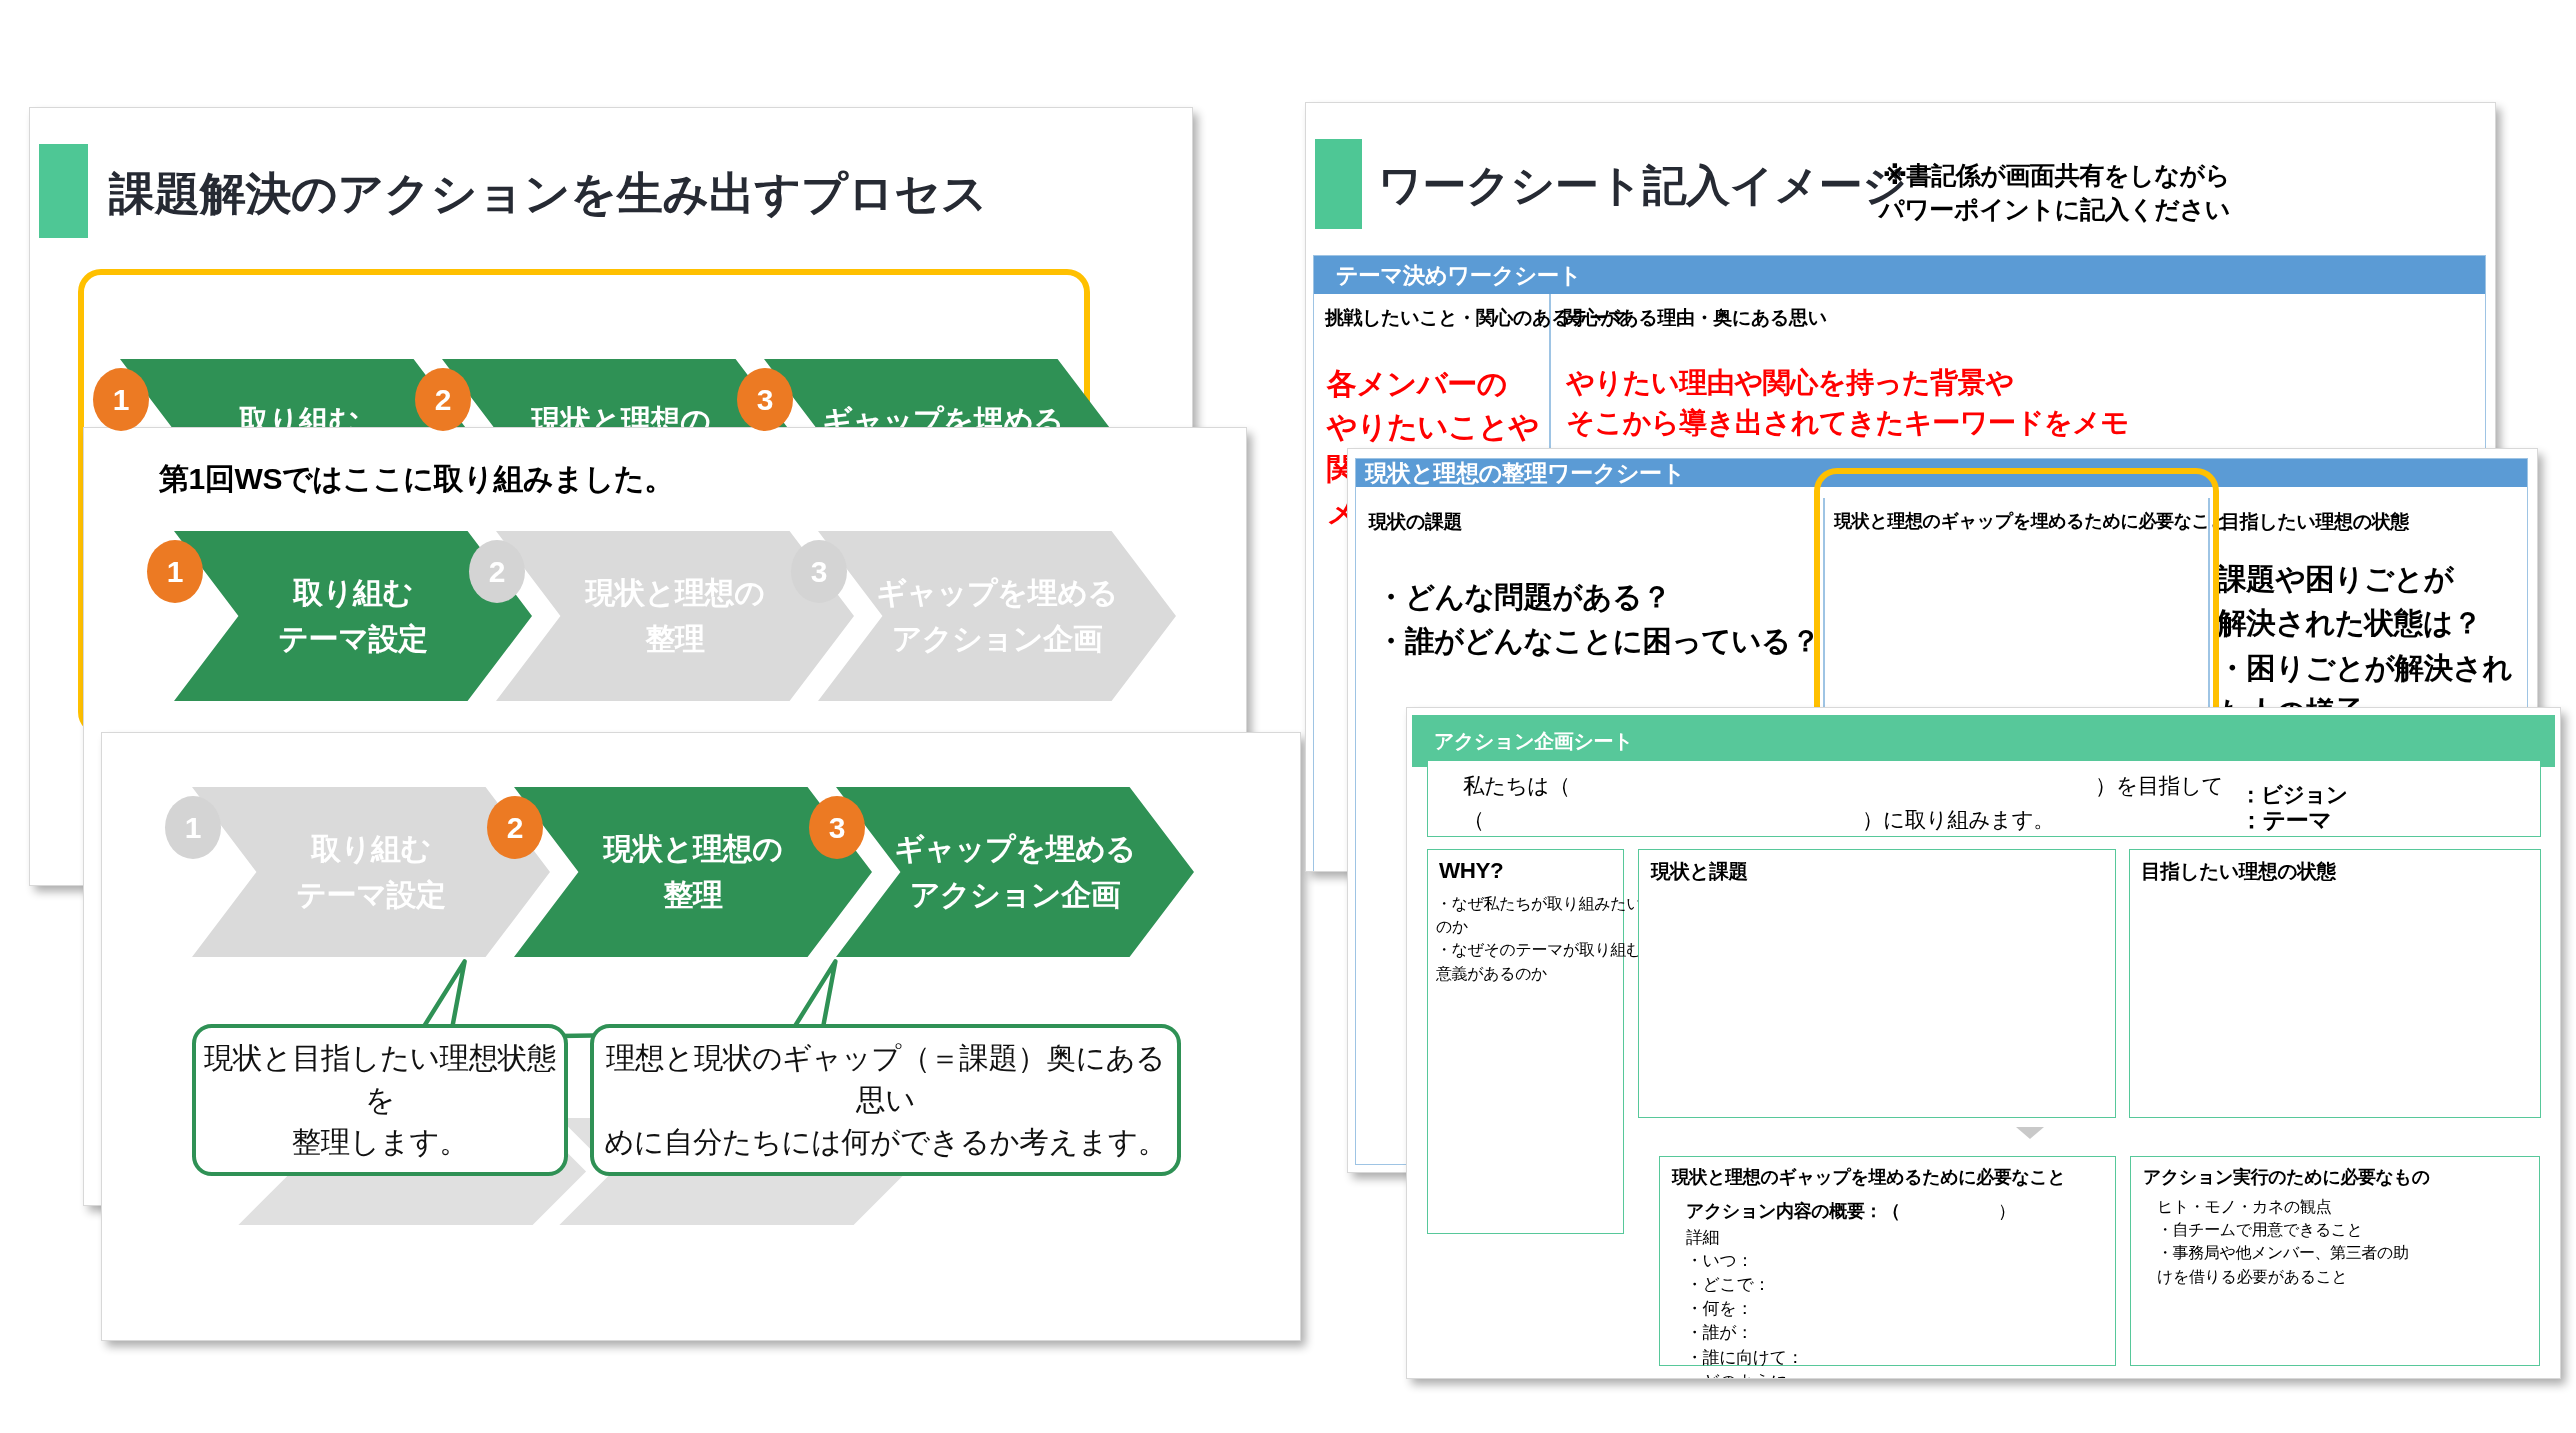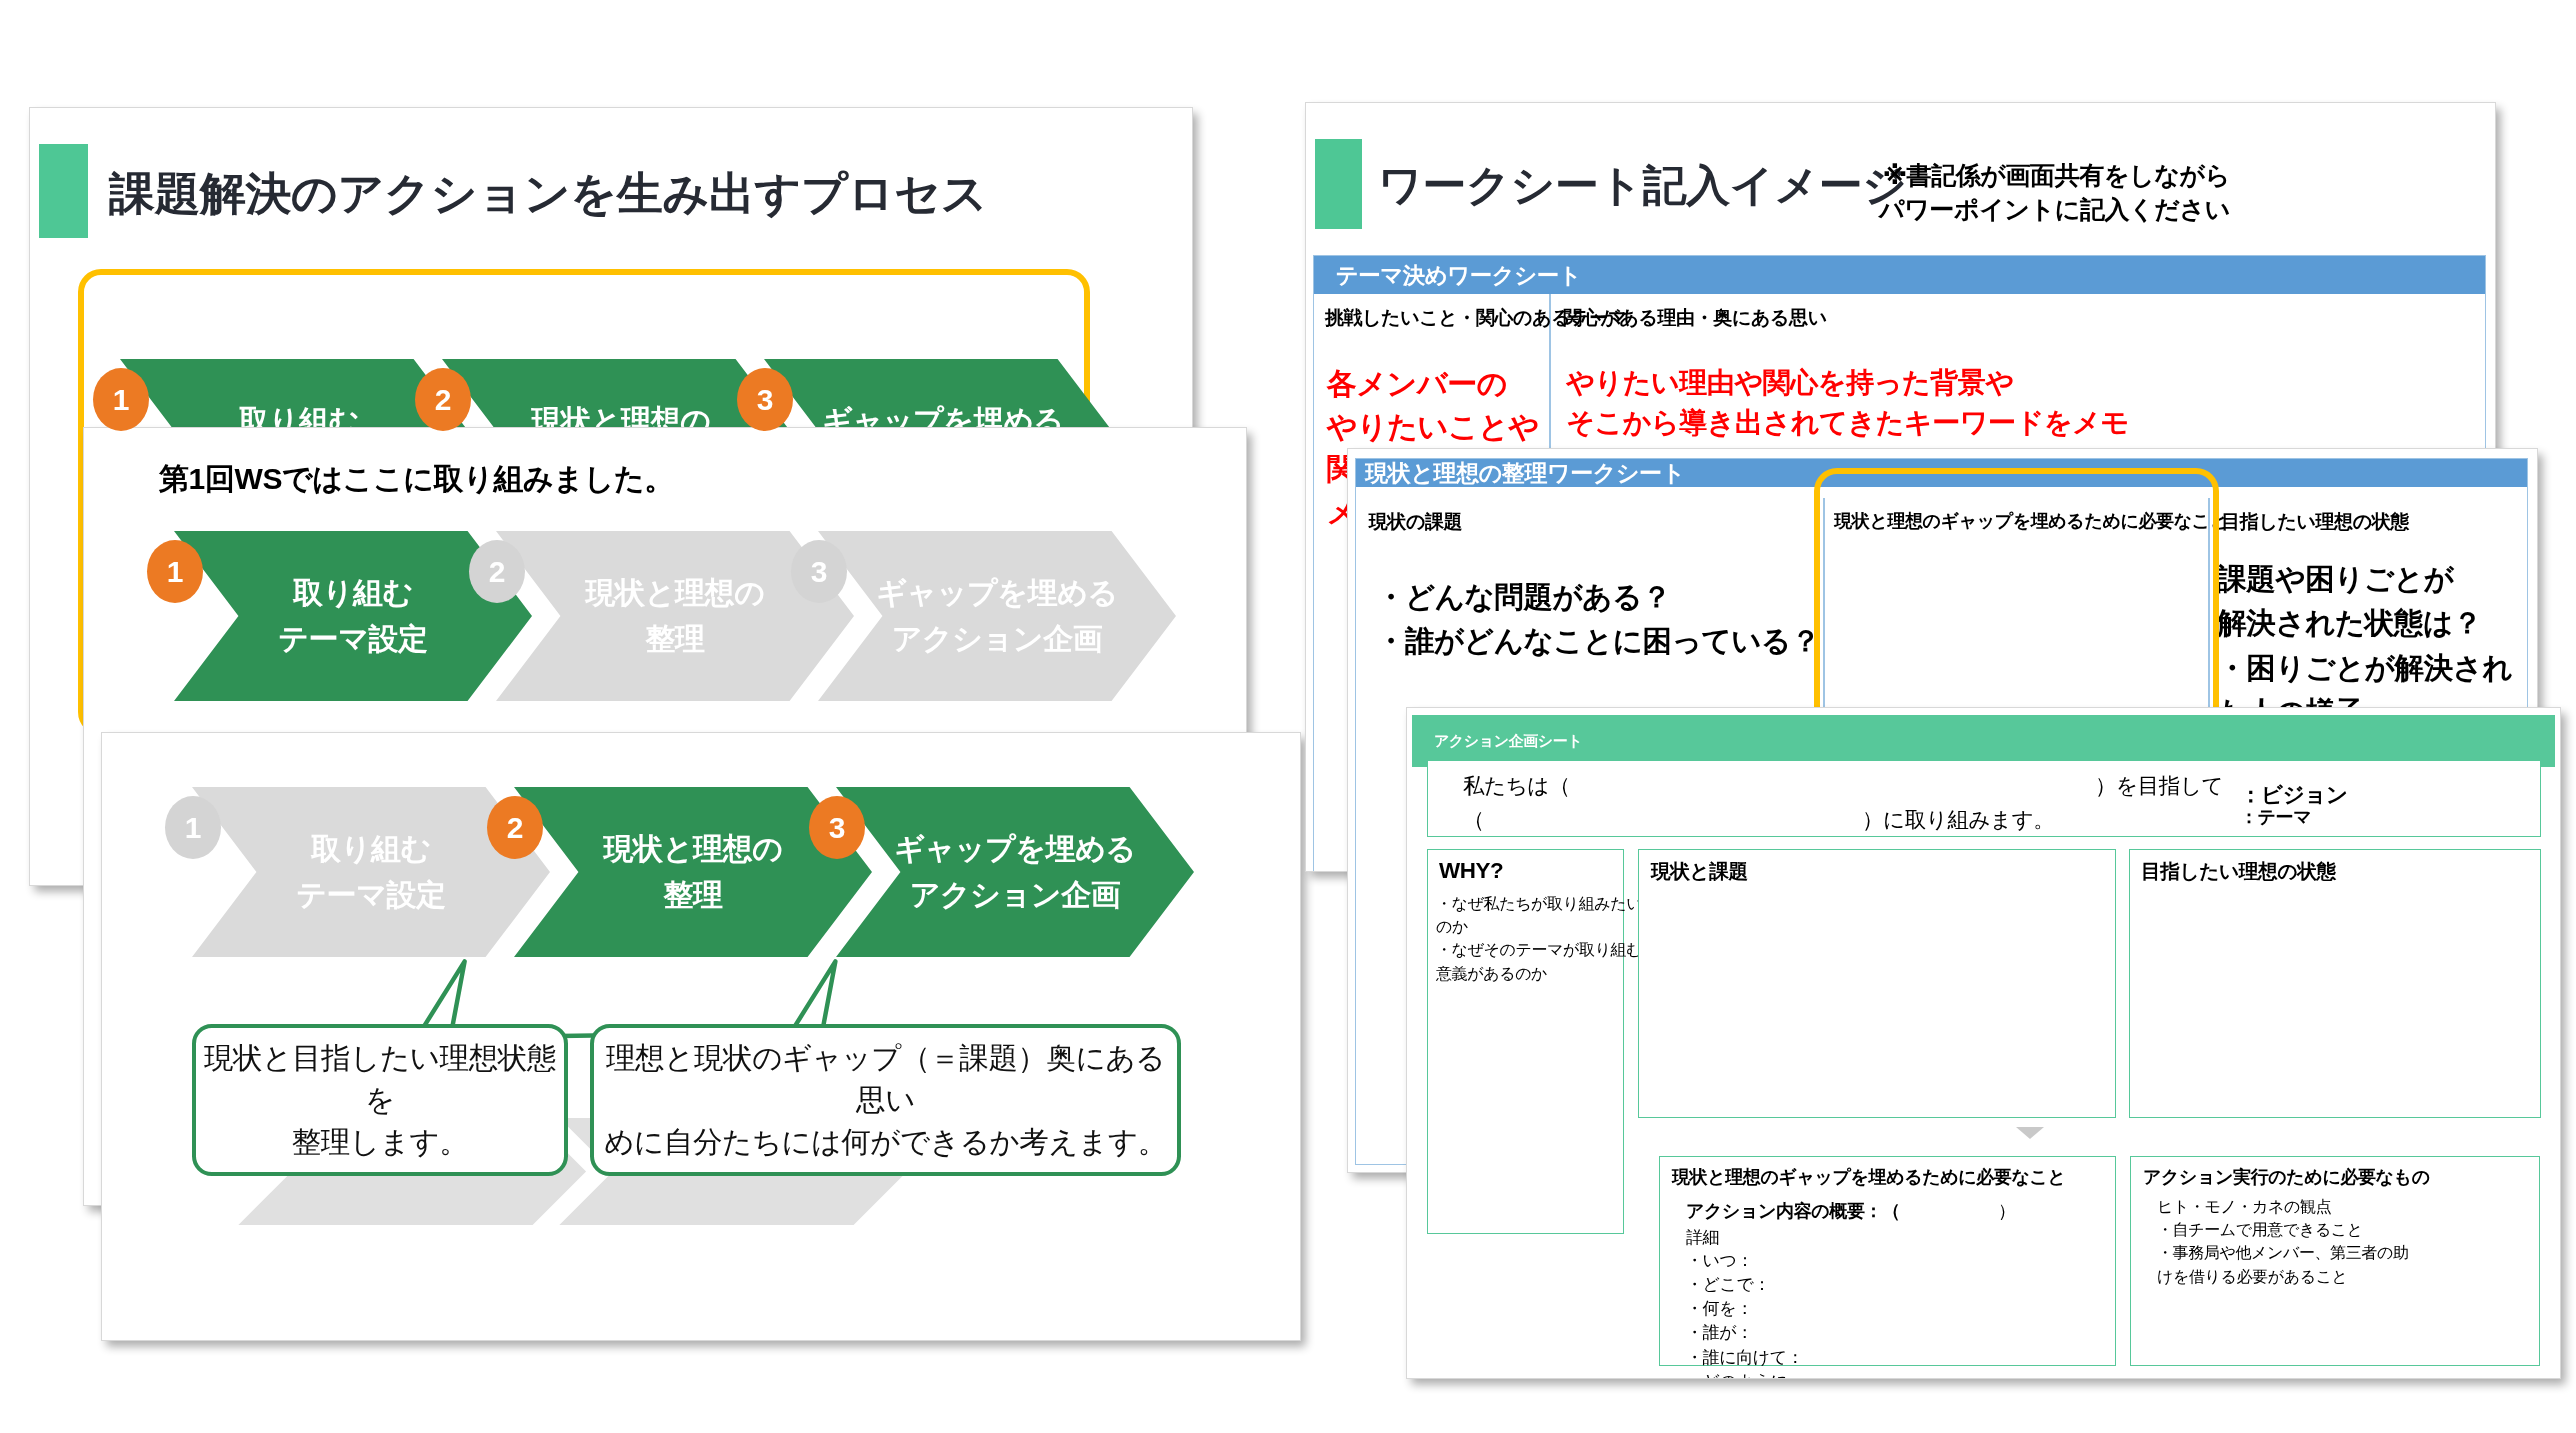--- a/index.html
+++ b/index.html
@@ -268,29 +268,29 @@
 
     <svg style="position:absolute;left:458px;top:295px;width:405px;height:412px;" viewBox="0 0 452 460">
       <path d="M0 60 L52 14 L52 42 L400 42 L400 14 L452 60 L400 106 L400 78 L52 78 L52 106 Z" fill="#ffc000"></path>
       <path d="M200 78 L252 78 L252 330 L280 330 L226 392 L172 330 L200 330 Z" fill="#ffc000"></path>
     </svg>
   </div>
 </div>
 
 <div class="slide" style="left:1406px;top:707px;width:1155px;height:672px;">
 
-  <div class="ash-head" style="position:absolute;left:5.4px;top:7.2px;width:1143px;height:52px;padding-left:21.5px;font-size:15px;">アクション企画シート</div>
+  <div class="ash-head" style="position:absolute;left:5.4px;top:7.2px;width:1143px;height:52px;padding-left:21.5px;font-size:20px;">アクション企画シート</div>
 
   <div class="gbox" style="left:19.7px;top:52px;width:1114px;height:77px;"></div>
   <div class="gtxt" style="left:56px;top:63px;font-size:21.5px;">私たちは（</div>
   <div class="gtxt" style="left:688px;top:63px;font-size:21.5px;">）を目指して</div>
   <div class="gtxt b" style="left:833px;top:72px;font-size:21.5px;">：ビジョン</div>
   <div class="gtxt" style="left:56px;top:97px;font-size:21.5px;">（</div>
   <div class="gtxt" style="left:455px;top:97px;font-size:21.5px;">）に取り組みます。</div>
-  <div class="gtxt b" style="left:833px;top:97px;font-size:18px;">：テーマ</div>
+  <div class="gtxt b" style="left:833px;top:97px;font-size:23px;">：テーマ</div>
 
   <div class="gbox" style="left:19.7px;top:141px;width:197px;height:385px;"></div>
   <div class="gtxt b" style="left:32px;top:150px;font-size:22.4px;">WHY?</div>
   <div class="gtxt" style="left:29px;top:184px;font-size:16px;line-height:1.45;">・なぜ私たちが取り組みたい
 のか
 ・なぜそのテーマが取り組む
 意義があるのか</div>
 
   <div class="gbox" style="left:231px;top:141px;width:478px;height:269px;"></div>
   <div class="gtxt b" style="left:244px;top:150px;font-size:19.7px;">現状と課題</div>

